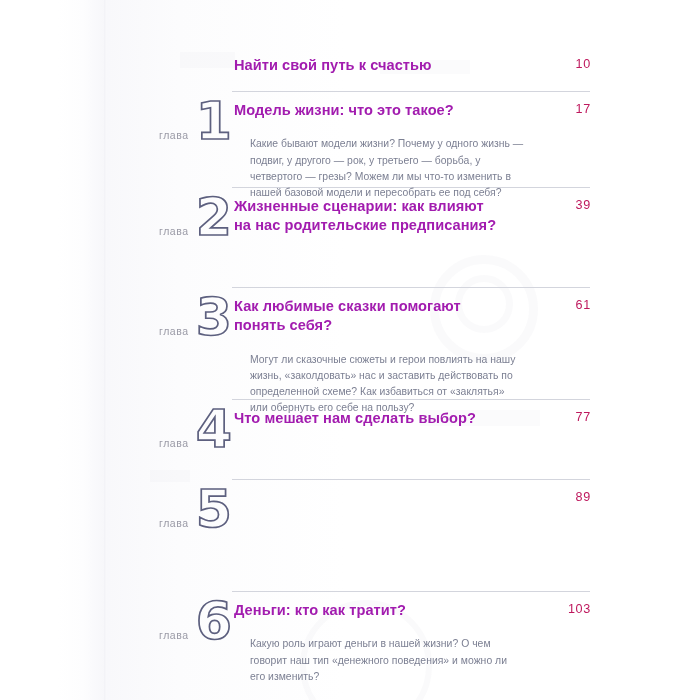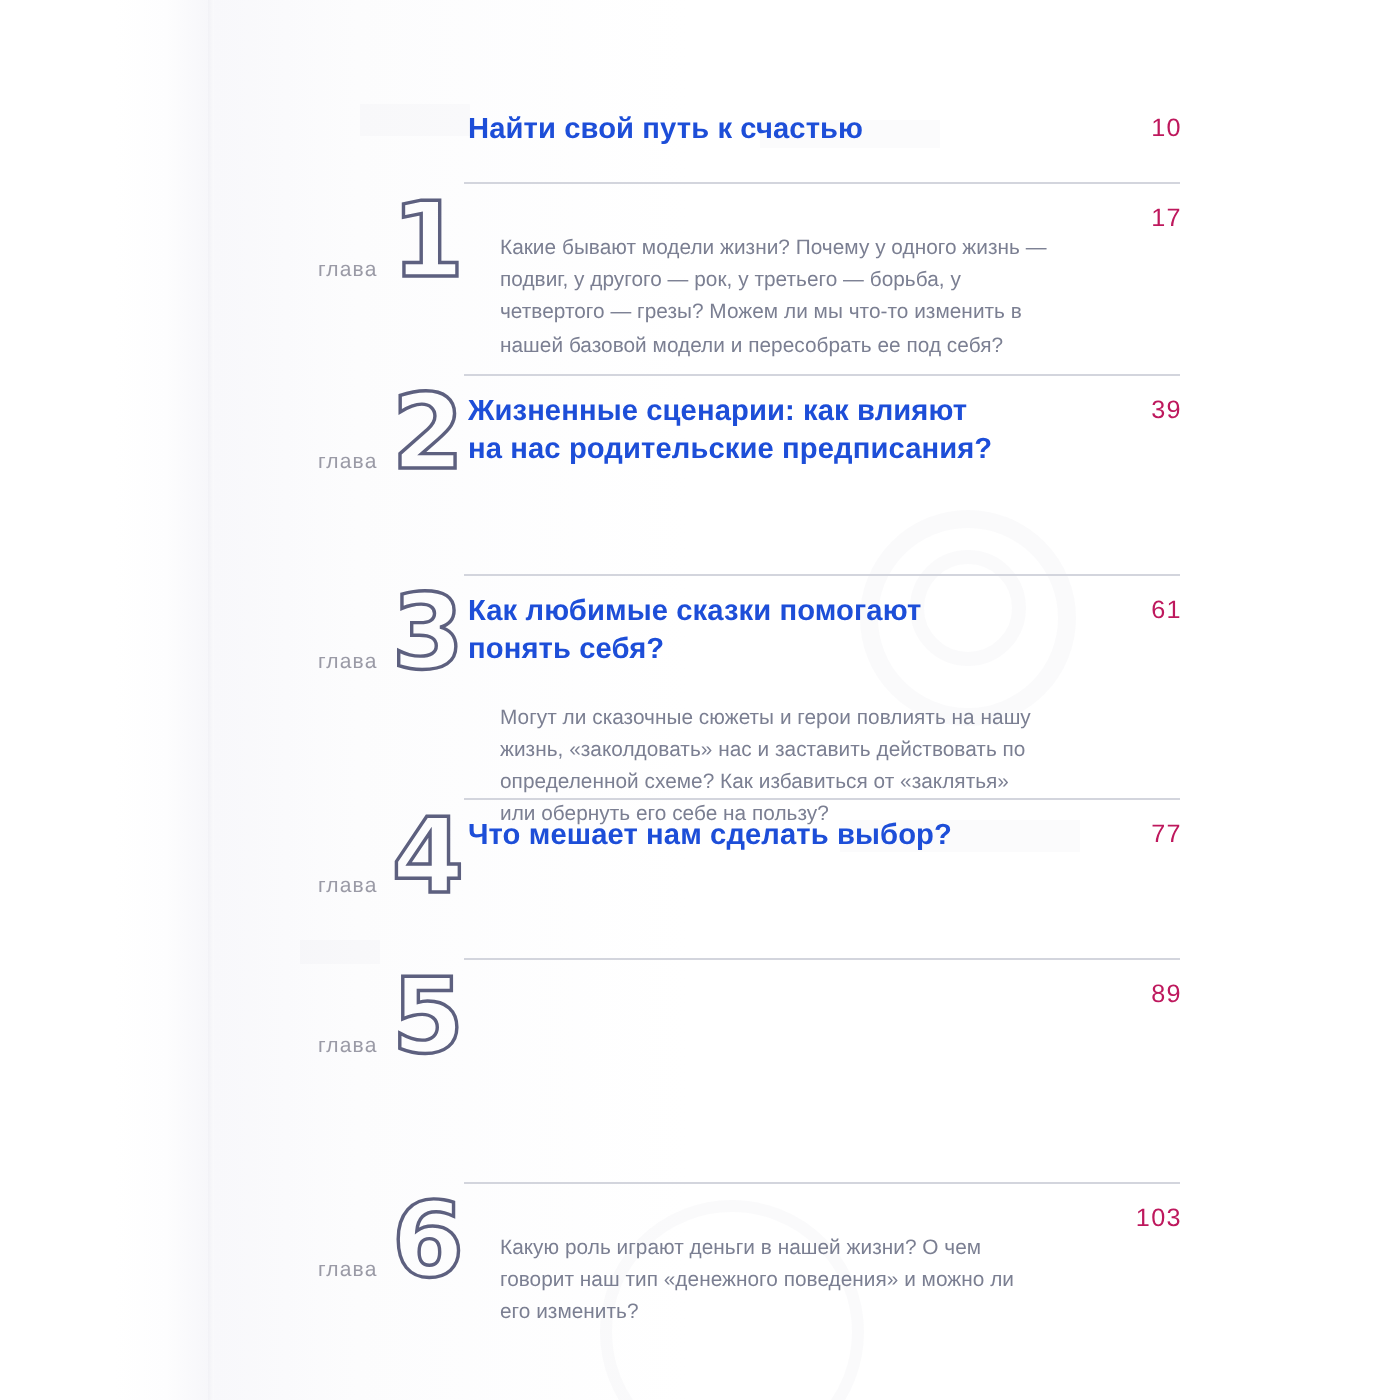--- a/index.html
+++ b/index.html
@@ -107,21 +107,21 @@
     margin-top: -2px;
   }
   .textcol {
     flex: 1 1 auto;
     padding-top: 1px;
     position: relative;
   }
   .toc-title {
     font-size: 14.6px;
     font-weight: 700;
-    color: #1d4ed8;
+    color: #a21caf;
     line-height: 1.33;
     letter-spacing: 0.05px;
     margin: 0 0 6px 0;
     max-width: 268px;
   }
   .toc-desc {
     font-size: 10.4px;
     font-weight: 400;
     color: #7b7f92;
     line-height: 1.56;
@@ -178,20 +178,21 @@
           <div class="toc-title">Найти свой путь к счастью</div>
           <div class="pagenum">10</div>
         </div>
       </div>
       <div class="toc-row" style="top: 100px;">
         <div class="numcol">
           <span class="chap-word">глава</span>
           <span class="chap-num">1</span>
         </div>
         <div class="textcol">
+          <div class="toc-title">Модель жизни: что это такое?</div>
           <div class="toc-desc">Какие бывают модели жизни? Почему у одного жизнь — подвиг, у другого — рок, у третьего — борьба, у четвертого — грезы? Можем ли мы что-то изменить в нашей базовой модели и пересобрать ее под себя?</div>
           <div class="pagenum">17</div>
         </div>
       </div>
       <div class="toc-row" style="top: 196px;">
         <div class="numcol">
           <span class="chap-word">глава</span>
           <span class="chap-num">2</span>
         </div>
         <div class="textcol">
@@ -228,18 +229,19 @@
         <div class="textcol">
           <div class="pagenum">89</div>
         </div>
       </div>
       <div class="toc-row" style="top: 600px;">
         <div class="numcol">
           <span class="chap-word">глава</span>
           <span class="chap-num">6</span>
         </div>
         <div class="textcol">
+          <div class="toc-title">Деньги: кто как тратит?</div>
           <div class="toc-desc">Какую роль играют деньги в нашей жизни? О чем говорит наш тип «денежного поведения» и можно ли его изменить?</div>
           <div class="pagenum">103</div>
         </div>
       </div>
     </div>
 </div>
 
 </body></html>

